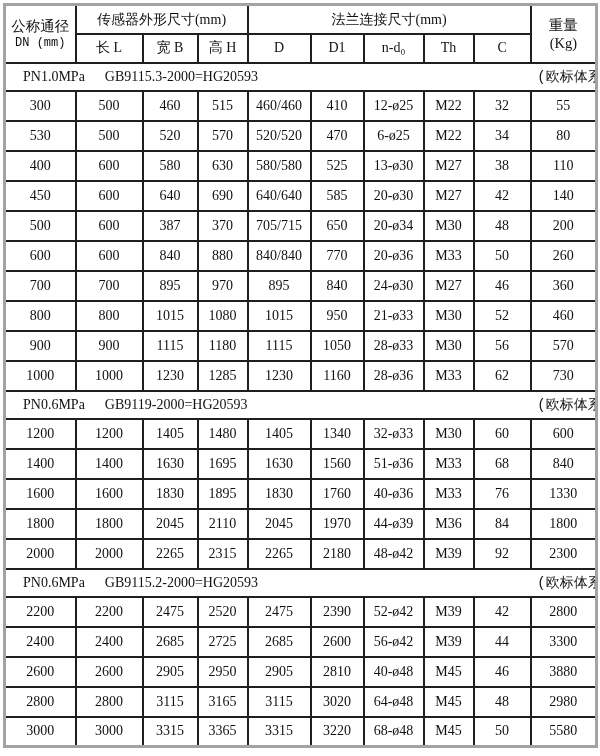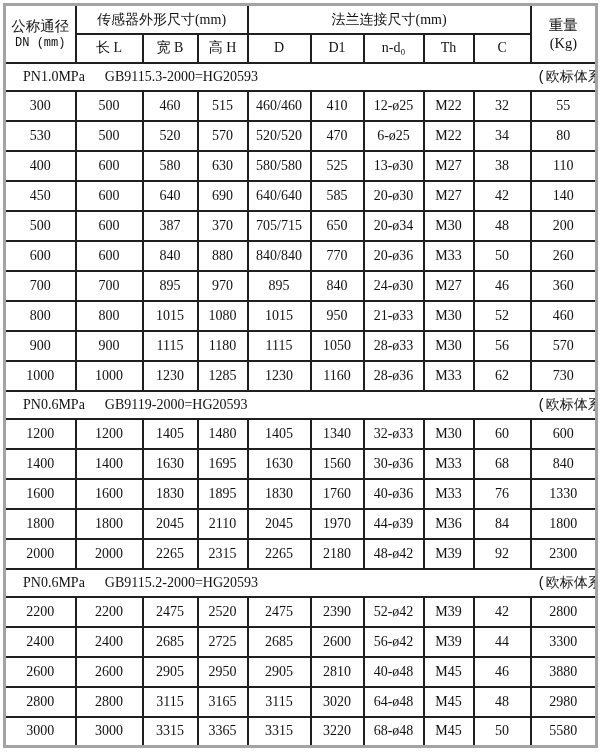--- a/index.html
+++ b/index.html
@@ -240,21 +240,21 @@
           <td>60</td>
           <td>600</td>
         </tr>
         <tr class="data-row">
           <td>1400</td>
           <td>1400</td>
           <td>1630</td>
           <td>1695</td>
           <td>1630</td>
           <td>1560</td>
-          <td>30-ø36</td>
+          <td>51-ø36</td>
           <td>M33</td>
           <td>68</td>
           <td>840</td>
         </tr>
         <tr class="data-row">
           <td>1600</td>
           <td>1600</td>
           <td>1830</td>
           <td>1895</td>
           <td>1830</td>

